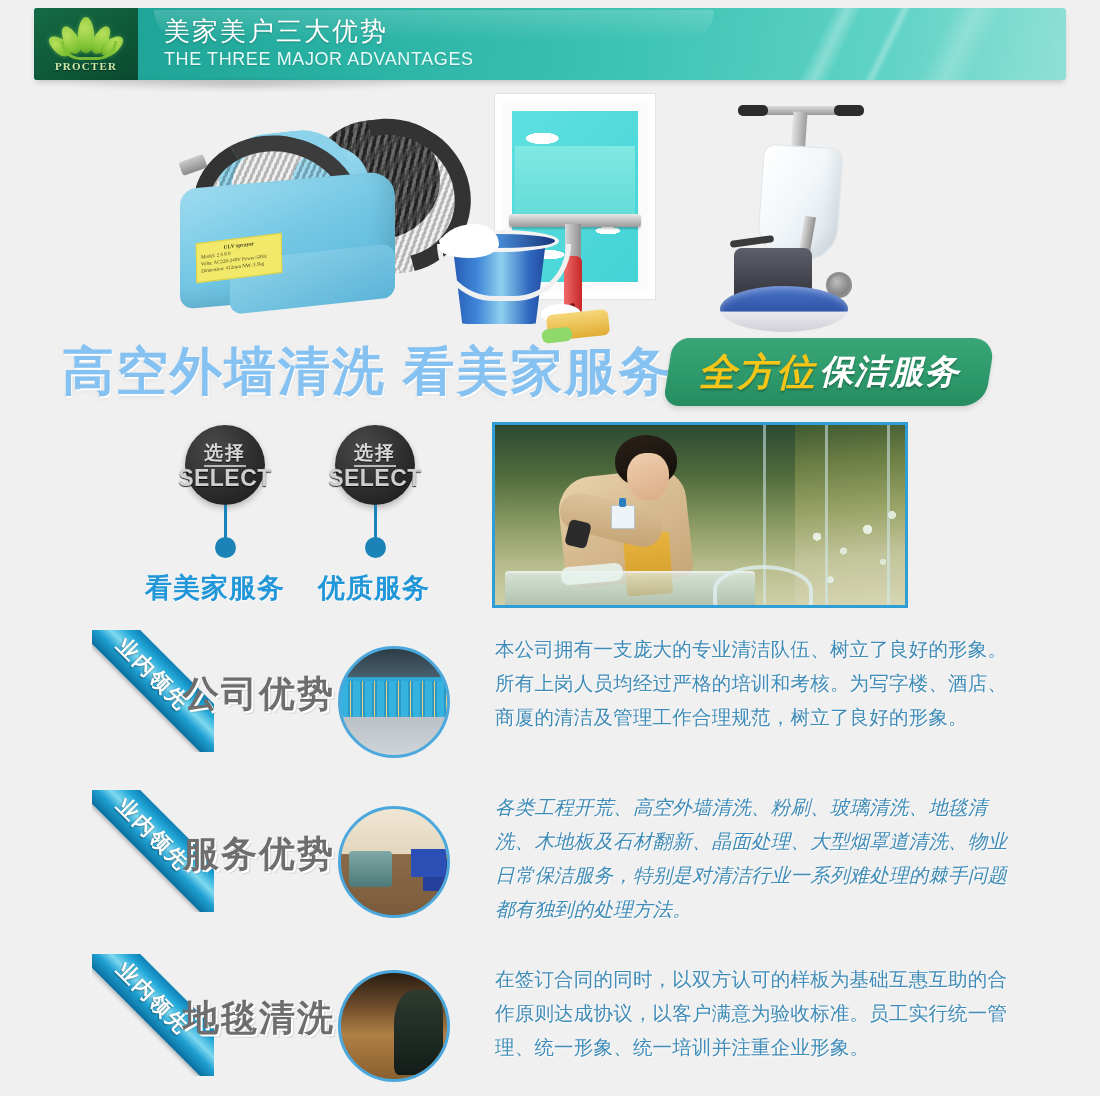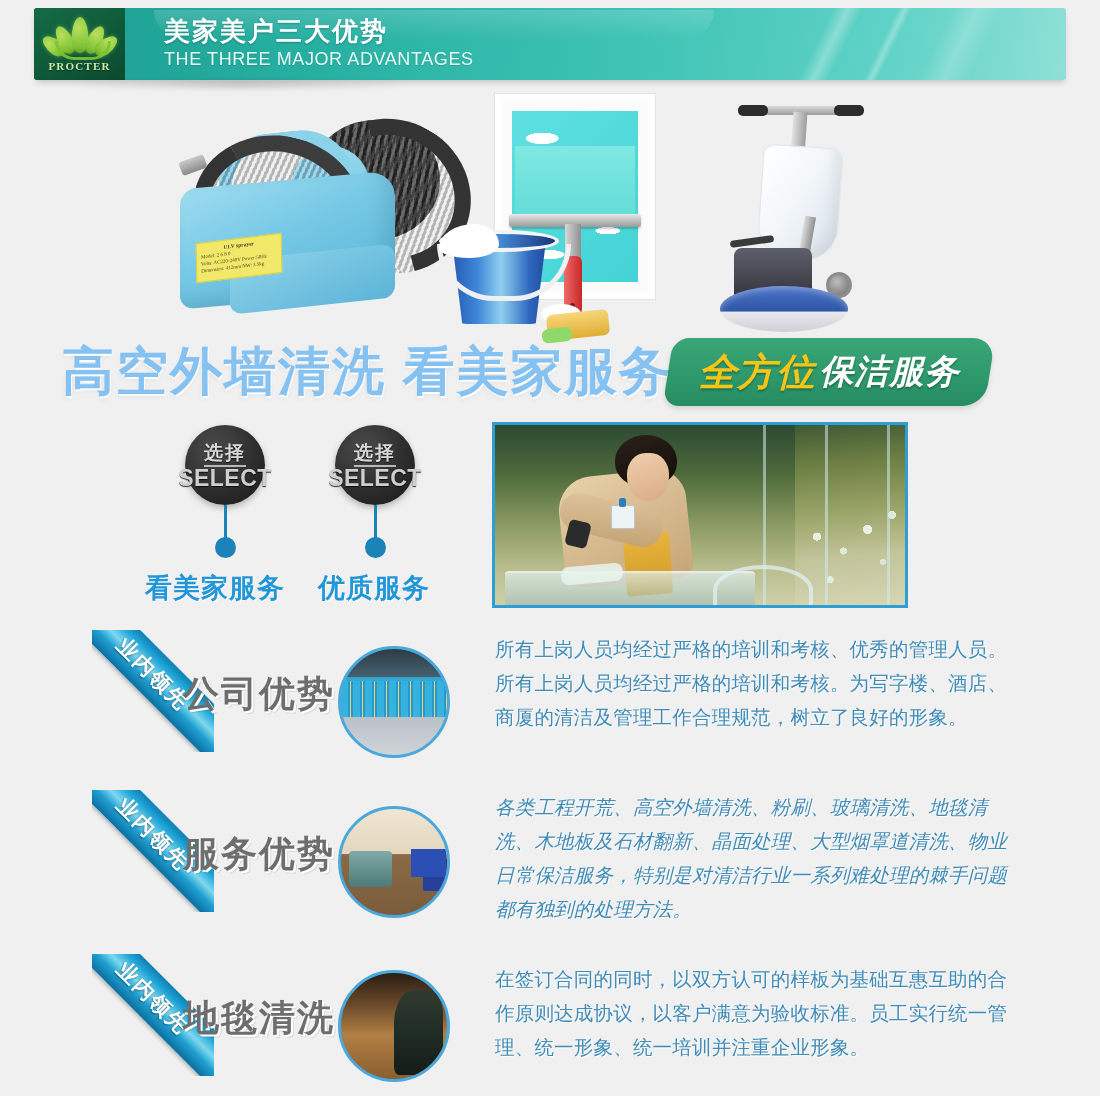--- a/index.html
+++ b/index.html
@@ -24,21 +24,21 @@
     transform:skewX(-26deg);pointer-events:none;
   }
   .s1{left:780px;width:30px;}
   .s2{left:845px;width:14px;}
   .s3{left:900px;width:50px;background:linear-gradient(90deg,rgba(255,255,255,0),rgba(255,255,255,.20),rgba(255,255,255,0));}
   .header-gloss{
     position:absolute;left:120px;top:2px;width:560px;height:30px;border-radius:0 0 60px 60px;
     background:linear-gradient(180deg,rgba(255,255,255,.16),rgba(255,255,255,0));
   }
   .logo-box{
-    position:absolute;left:0;top:0;width:91px;height:72px;
+    position:absolute;left:0;top:0;width:104px;height:72px;
     background:linear-gradient(150deg,#156b46 0%,#0e5738 60%,#0b4a30 100%);
     display:flex;flex-direction:column;align-items:center;justify-content:center;
   }
   .logo-leaves{position:relative;width:74px;height:42px;}
   .leaf{
     position:absolute;bottom:2px;left:50%;width:15px;height:30px;
     background:radial-gradient(circle at 40% 30%,#b9e05e,#7fc234 70%,#5c9e22);
     border-radius:50% 50% 50% 50%/62% 62% 38% 38%;
     box-shadow:0 0 4px rgba(160,230,90,.45);
   }
@@ -51,21 +51,21 @@
     position:absolute;left:12px;bottom:-1px;width:50px;height:16px;
     border:3px solid #7fc234;border-top:none;border-radius:0 0 40px 40px;opacity:.9;
   }
   .logo-word{
     color:#cfe9a8;font-size:11px;font-weight:bold;letter-spacing:1.2px;
     font-family:"Liberation Serif","DejaVu Serif",serif;margin-top:1px;
     text-shadow:0 1px 1px rgba(0,0,0,.5);
   }
   .header-texts{position:absolute;left:130px;top:8px;}
   .header-cn{
-    color:#ffffff;font-size:26px;font-weight:bold;letter-spacing:2px;line-height:30px;
+    color:#ffffff;font-size:26px;font-weight:normal;letter-spacing:2px;line-height:30px;
     text-shadow:0 1px 2px rgba(0,0,0,.22);
   }
   .header-en{
     color:#e6fbf7;font-size:18px;letter-spacing:.6px;line-height:24px;margin-top:1px;
     text-shadow:0 1px 1px rgba(0,0,0,.14);
   }
   .header-shadow{
     position:absolute;left:70px;top:80px;width:340px;height:9px;
     background:linear-gradient(90deg,rgba(0,0,0,0),rgba(0,0,0,.12),rgba(0,0,0,0));
     filter:blur(2px);
@@ -540,21 +540,21 @@
   </div>
 
   <div class="adv-row r1">
     <div class="ribbon">
       <div class="ribbon-band">
         <span class="ribbon-text">业内领先</span>
       </div>
     </div>
     <div class="adv-title">公司优势</div>
     <div class="adv-photo ph1"></div>
-    <div class="adv-text t1">所有上岗人员均经过严格的培训和考核、优秀的管理人员。所有上岗人员均经过严格的培训和考核。为写字楼、酒店、商厦的清洁及管理工作合理规范，树立了良好的形象。</div>
+    <div class="adv-text t1">本公司拥有一支庞大的专业清洁队伍、树立了良好的形象。所有上岗人员均经过严格的培训和考核。为写字楼、酒店、商厦的清洁及管理工作合理规范，树立了良好的形象。</div>
   </div>
 
   <div class="adv-row r2">
     <div class="ribbon">
       <div class="ribbon-band">
         <span class="ribbon-text">业内领先</span>
       </div>
     </div>
     <div class="adv-title">服务优势</div>
     <div class="adv-photo ph2"></div>

